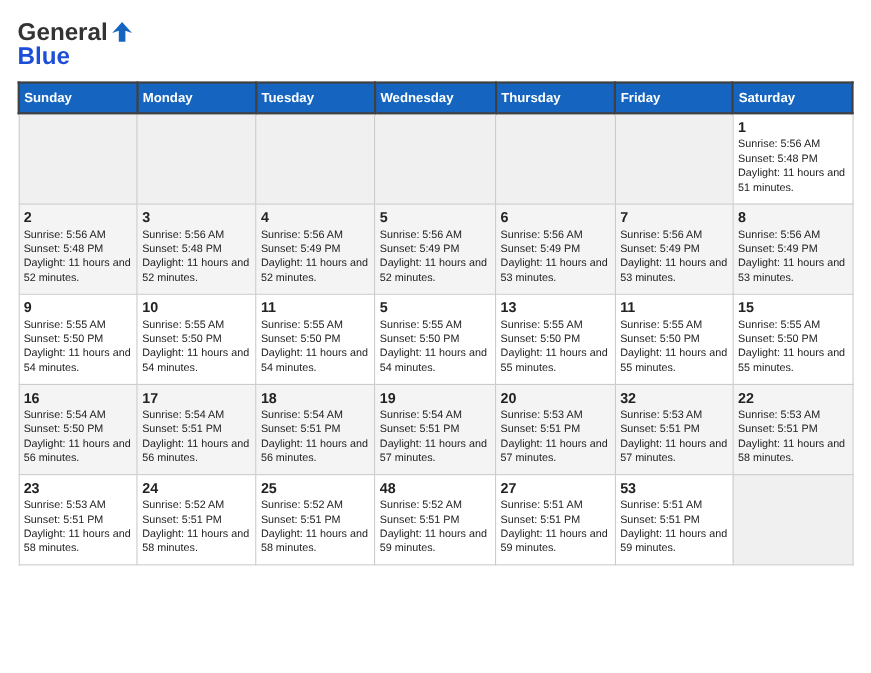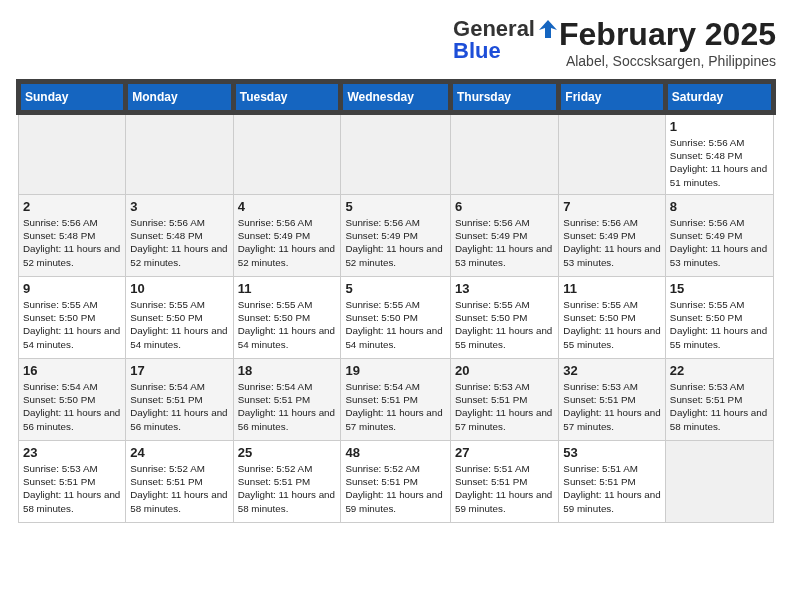--- a/index.html
+++ b/index.html
@@ -6,21 +6,21 @@
     body {
       font-family: Arial, sans-serif;
       background: #fff;
       width: 792px;
       min-height: 612px;
       padding: 16px;
     }
     .header {
       display: flex;
       align-items: flex-start;
-      justify-content: flex-end;
+      justify-content: flex-start;
       margin-bottom: 10px;
     }
     .logo {
       display: flex;
       flex-direction: column;
       align-items: flex-start;
     }
     .title-block {
       text-align: right;
     }
@@ -38,21 +38,21 @@
       border-collapse: collapse;
       font-size: 10.5px;
     }
     thead tr th {
       background: #1565c0;
       color: #fff;
       padding: 6px 4px;
       text-align: left;
       font-size: 12px;
       font-weight: bold;
-      border: 5px solid #404040;
+      border: 2px solid #404040;
     }
     tbody tr td {
       border: 1px solid #ccc;
       vertical-align: top;
       padding: 4px 4px;
       min-height: 80px;
       height: 82px;
       width: 113px;
       color: #222;
     }
@@ -85,24 +85,20 @@
 <div class="header">
   <div class="logo">
     <div style="display:flex;align-items:center;gap:2px;">
       <span style="font-size:22px;font-weight:bold;color:#333;">General</span>
       <svg width="22" height="22" viewBox="0 0 22 22">
         <polygon points="11,2 20,12 14,10 14,20 8,20 8,10 2,12" fill="#1565c0"></polygon>
       </svg>
     </div>
     <span style="font-size:22px;font-weight:bold;color:#1d4ed8;margin-top:-4px;">Blue</span>
   </div>
-  <div class="title-block">
-    <div class="cal-title">February 2025</div>
-    <div class="cal-subtitle">Alabel, Soccsksargen, Philippines</div>
-  </div>
 </div>
 
 <table>
   <thead>
     <tr>
     <th>Sunday</th>
         <th>Monday</th>
         <th>Tuesday</th>
         <th>Wednesday</th>
         <th>Thursday</th>

